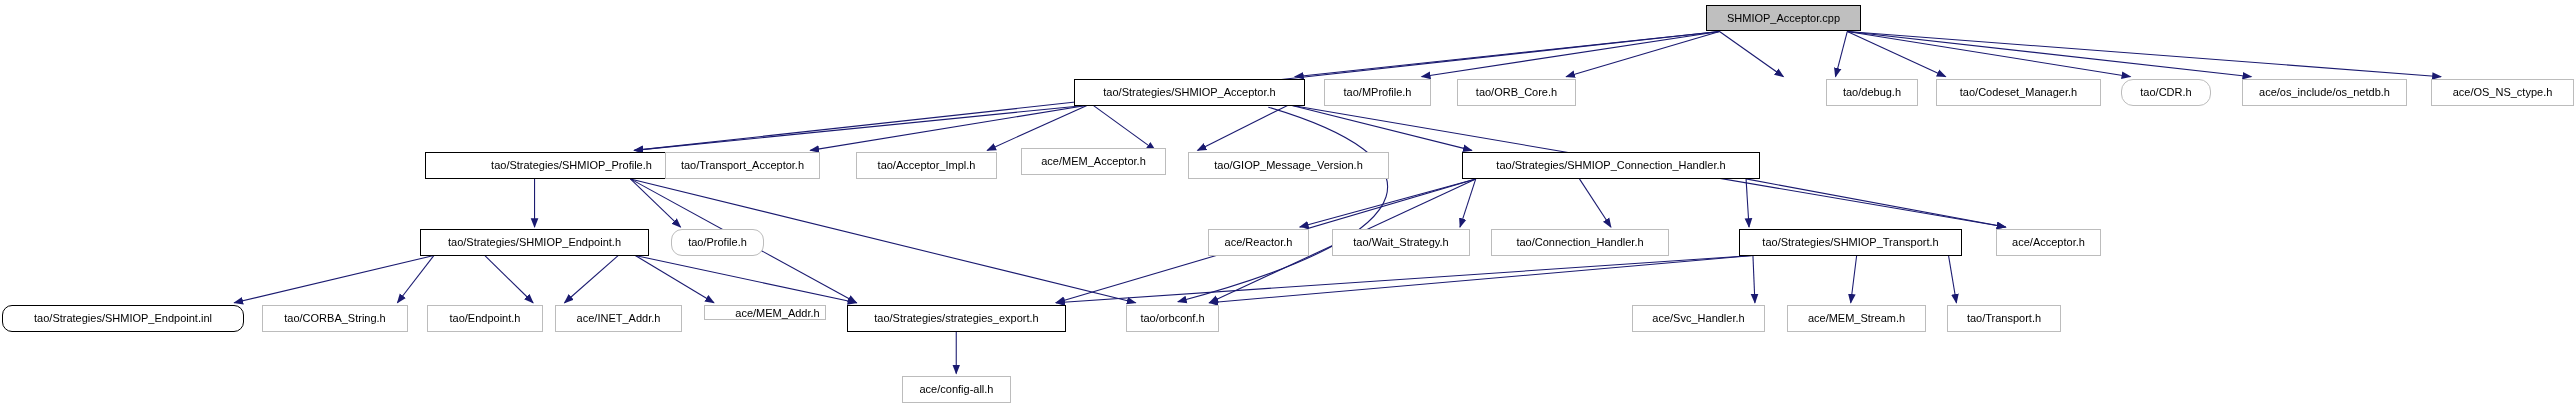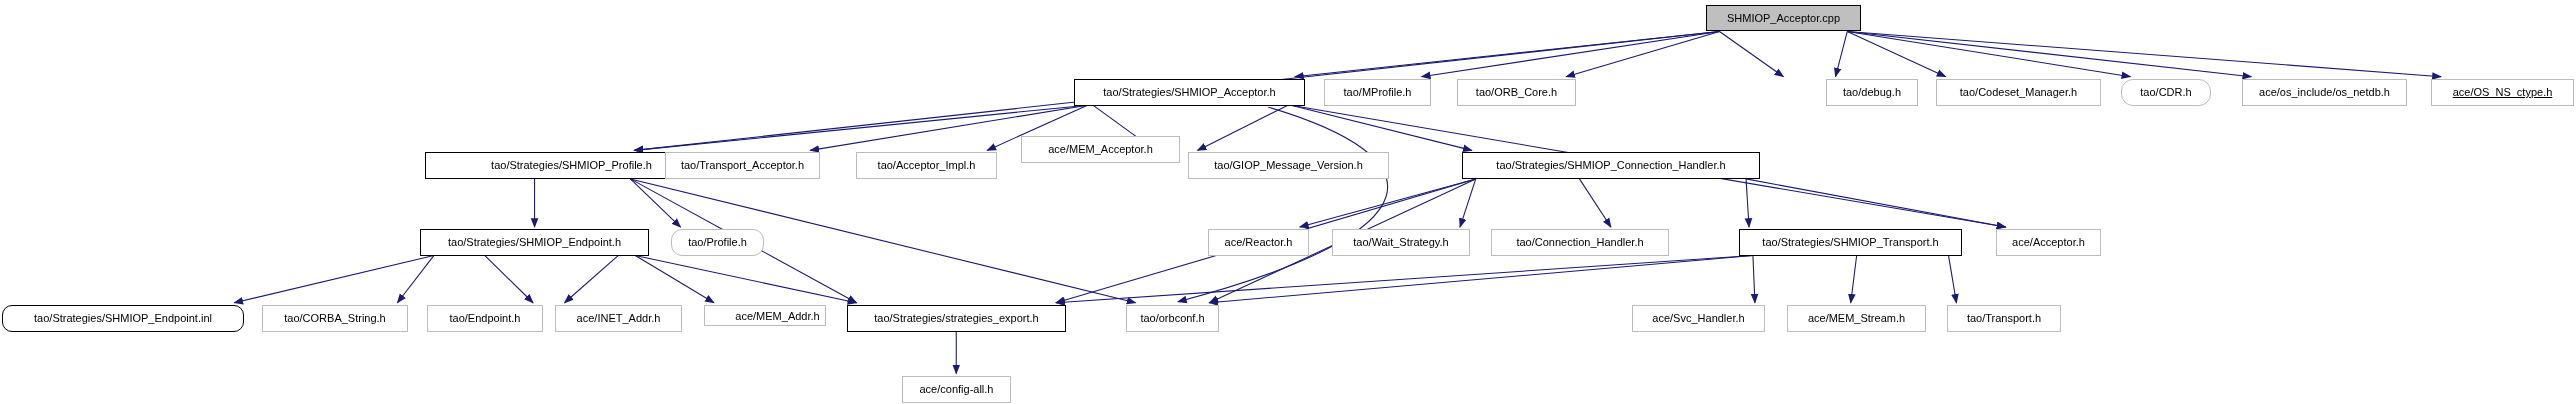--- a/index.html
+++ b/index.html
@@ -78,39 +78,39 @@
       <path d="M972.5,337 L972.5,380" fill="none" stroke="#1a1a70" stroke-width="1.1" marker-end="url(#arrow)"></path>
     </svg>
 <div class="node root" style="left: 1706px; top: 4.9px; width: 155px; height: 26.5px;">SHMIOP_Acceptor.cpp</div>
     <div class="node doc" style="left: 1074px; top: 79px; width: 231px; height: 26.5px;">tao/Strategies/SHMIOP_Acceptor.h</div>
     <div class="node " style="left: 1324px; top: 79px; width: 107px; height: 26.5px;">tao/MProfile.h</div>
     <div class="node " style="left: 1457px; top: 79px; width: 119px; height: 26.5px;">tao/ORB_Core.h</div>
     <div class="node " style="left: 1826px; top: 79px; width: 92px; height: 26.5px;">tao/debug.h</div>
     <div class="node " style="left: 1936px; top: 79px; width: 165px; height: 26.5px;">tao/Codeset_Manager.h</div>
     <div class="node " style="left: 2121px; top: 79px; width: 90px; height: 26.5px; border-radius: 12px;">tao/CDR.h</div>
     <div class="node " style="left: 2242px; top: 79px; width: 165px; height: 26.5px;">ace/os_include/os_netdb.h</div>
-    <div class="node " style="left: 2431px; top: 79px; width: 143px; height: 26.5px; text-decoration: underline;">ace/OS_NS_ctype.h</div>
+    <div class="node " style="left: 2431px; top: 79px; width: 143px; height: 26.5px;">ace/OS_NS_ctype.h</div>
     <div class="node doc" style="left: 425px; top: 152px; width: 261px; height: 26.5px; padding-left: 32px;">tao/Strategies/SHMIOP_Profile.h</div>
     <div class="node " style="left: 665px; top: 152px; width: 155px; height: 26.5px;">tao/Transport_Acceptor.h</div>
     <div class="node " style="left: 856px; top: 152px; width: 141px; height: 26.5px;">tao/Acceptor_Impl.h</div>
-    <div class="node " style="left: 1021px; top: 136px; width: 159px; height: 26.5px;">ace/MEM_Acceptor.h</div>
+    <div class="node " style="left: 1021px; top: 148px; width: 145px; height: 26.5px;">ace/MEM_Acceptor.h</div>
     <div class="node " style="left: 1188px; top: 152px; width: 201px; height: 26.5px;">tao/GIOP_Message_Version.h</div>
     <div class="node doc" style="left: 1462px; top: 152px; width: 298px; height: 26.5px;">tao/Strategies/SHMIOP_Connection_Handler.h</div>
     <div class="node doc" style="left: 420px; top: 229px; width: 229px; height: 26.5px;">tao/Strategies/SHMIOP_Endpoint.h</div>
     <div class="node " style="left: 671px; top: 229px; width: 93px; height: 26.5px; border-radius: 11px;">tao/Profile.h</div>
     <div class="node " style="left: 1208px; top: 229px; width: 101px; height: 26.5px;">ace/Reactor.h</div>
     <div class="node " style="left: 1332px; top: 229px; width: 138px; height: 26.5px;">tao/Wait_Strategy.h</div>
     <div class="node " style="left: 1491px; top: 229px; width: 178px; height: 26.5px;">tao/Connection_Handler.h</div>
     <div class="node doc" style="left: 1739px; top: 229px; width: 223px; height: 26.5px;">tao/Strategies/SHMIOP_Transport.h</div>
     <div class="node " style="left: 1996px; top: 229px; width: 105px; height: 26.5px;">ace/Acceptor.h</div>
     <div class="node doc" style="left: 2px; top: 305px; width: 242px; height: 26.5px; border-radius: 10px;">tao/Strategies/SHMIOP_Endpoint.inl</div>
     <div class="node " style="left: 262px; top: 305px; width: 146px; height: 26.5px;">tao/CORBA_String.h</div>
     <div class="node " style="left: 427px; top: 305px; width: 116px; height: 26.5px;">tao/Endpoint.h</div>
     <div class="node " style="left: 555px; top: 305px; width: 127px; height: 26.5px;">ace/INET_Addr.h</div>
-    <div class="node " style="left: 704px; top: 305px; width: 122px; height: 21px; padding-left: 25px;">ace/MEM_Addr.h</div>
+    <div class="node " style="left: 704px; top: 305px; width: 122px; height: 15px; padding-left: 25px;">ace/MEM_Addr.h</div>
     <div class="node doc" style="left: 847px; top: 305px; width: 219px; height: 26.5px;">tao/Strategies/strategies_export.h</div>
     <div class="node " style="left: 1126px; top: 305px; width: 93px; height: 26.5px;">tao/orbconf.h</div>
     <div class="node " style="left: 1632px; top: 305px; width: 133px; height: 26.5px;">ace/Svc_Handler.h</div>
     <div class="node " style="left: 1787px; top: 305px; width: 139px; height: 26.5px;">ace/MEM_Stream.h</div>
     <div class="node " style="left: 1947px; top: 305px; width: 114px; height: 26.5px;">tao/Transport.h</div>
     <div class="node " style="left: 902px; top: 376px; width: 109px; height: 26.5px;">ace/config-all.h</div>
   </div>
 
 
 </body></html>

